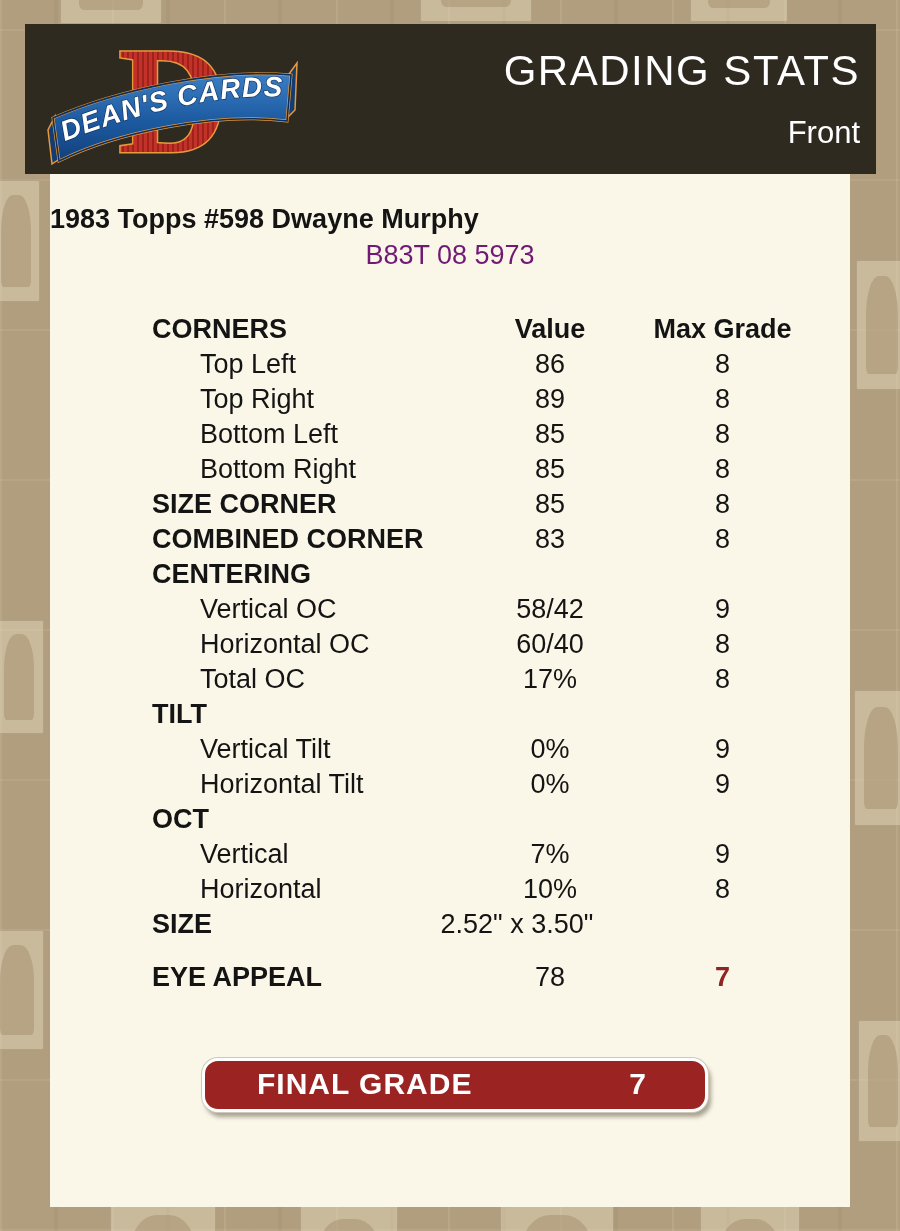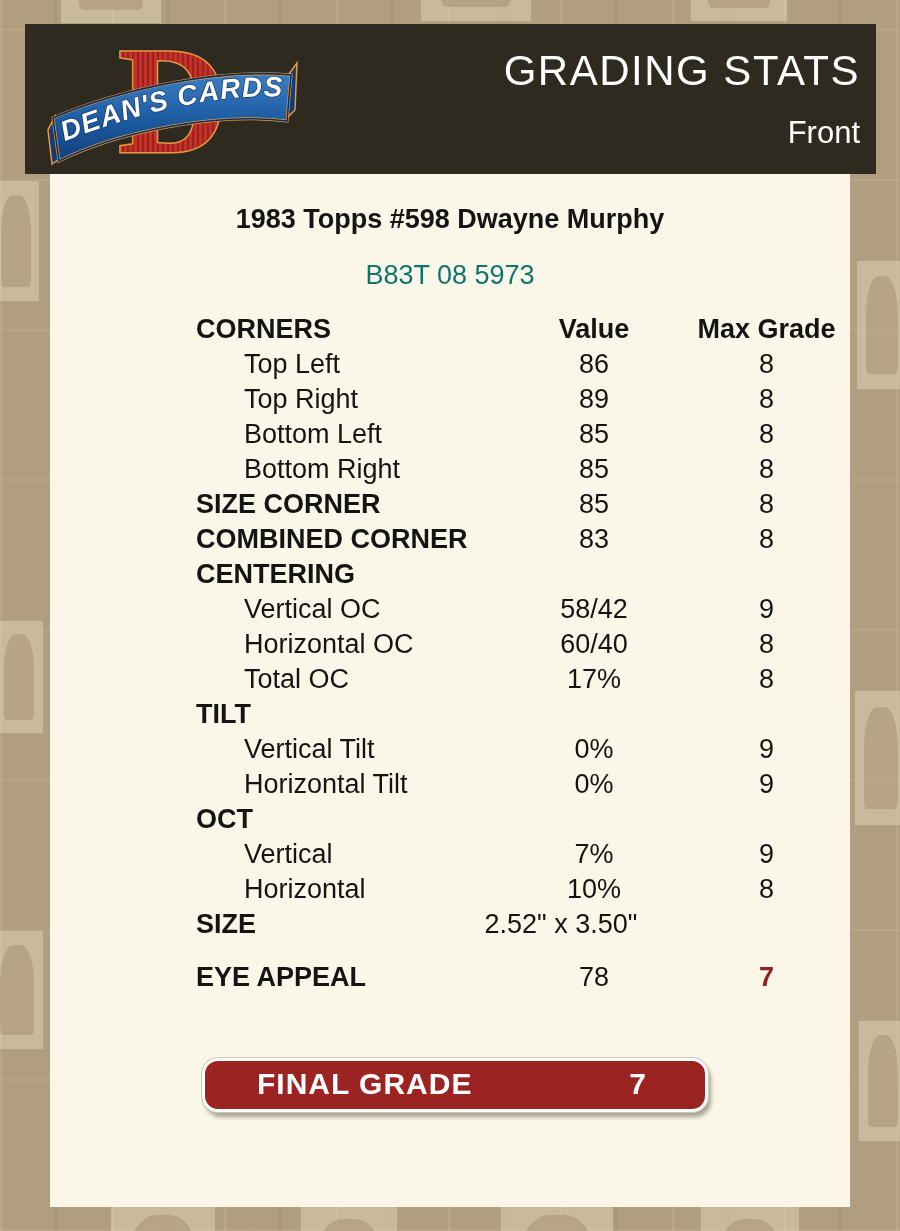--- a/index.html
+++ b/index.html
@@ -25,24 +25,24 @@
     display:flex;flex-direction:column;align-items:flex-end;justify-content:center;
     color:#ffffff;text-align:center;
   }
   .head-title{font-size:42px;letter-spacing:1.5px;line-height:1.15;}
   .head-sub{font-size:31px;margin-top:20px;}
 
   .panel{
     position:absolute;left:50px;top:174px;width:800px;height:1033px;
     background:#fbf7e8;color:#141414;
   }
-  .card-title{margin-top:30px;text-align:center;font-size:27px;font-weight:bold;}
-  .card-serial{margin-top:25px;text-align:center;font-size:27px;color:#0f766e;}
-
-  .table{position:absolute;left:0;top:138px;width:800px;padding-left:44px;}
+  .card-title{margin-top:30px;text-align:left;font-size:27px;font-weight:bold;}
+  .card-serial{margin-top:5px;text-align:center;font-size:27px;color:#701a75;}
+
+  .table{position:absolute;left:0;top:138px;width:800px;}
   .row{display:flex;height:35px;align-items:center;}
   .gap16{}
   .gap18{margin-top:18px;}
   .c-label{margin-left:102px;width:298px;font-size:27px;white-space:nowrap;}
   .indent .c-label{padding-left:48px;width:250px;}
   .c-value{width:200px;text-align:center;font-size:27px;}
   .c-max{width:145px;text-align:center;font-size:27px;}
   .bold{font-weight:bold;}
   .size-val{position:relative;left:-55px;width:310px;}
   .grade-red{color:#8e2424;font-weight:bold;}

